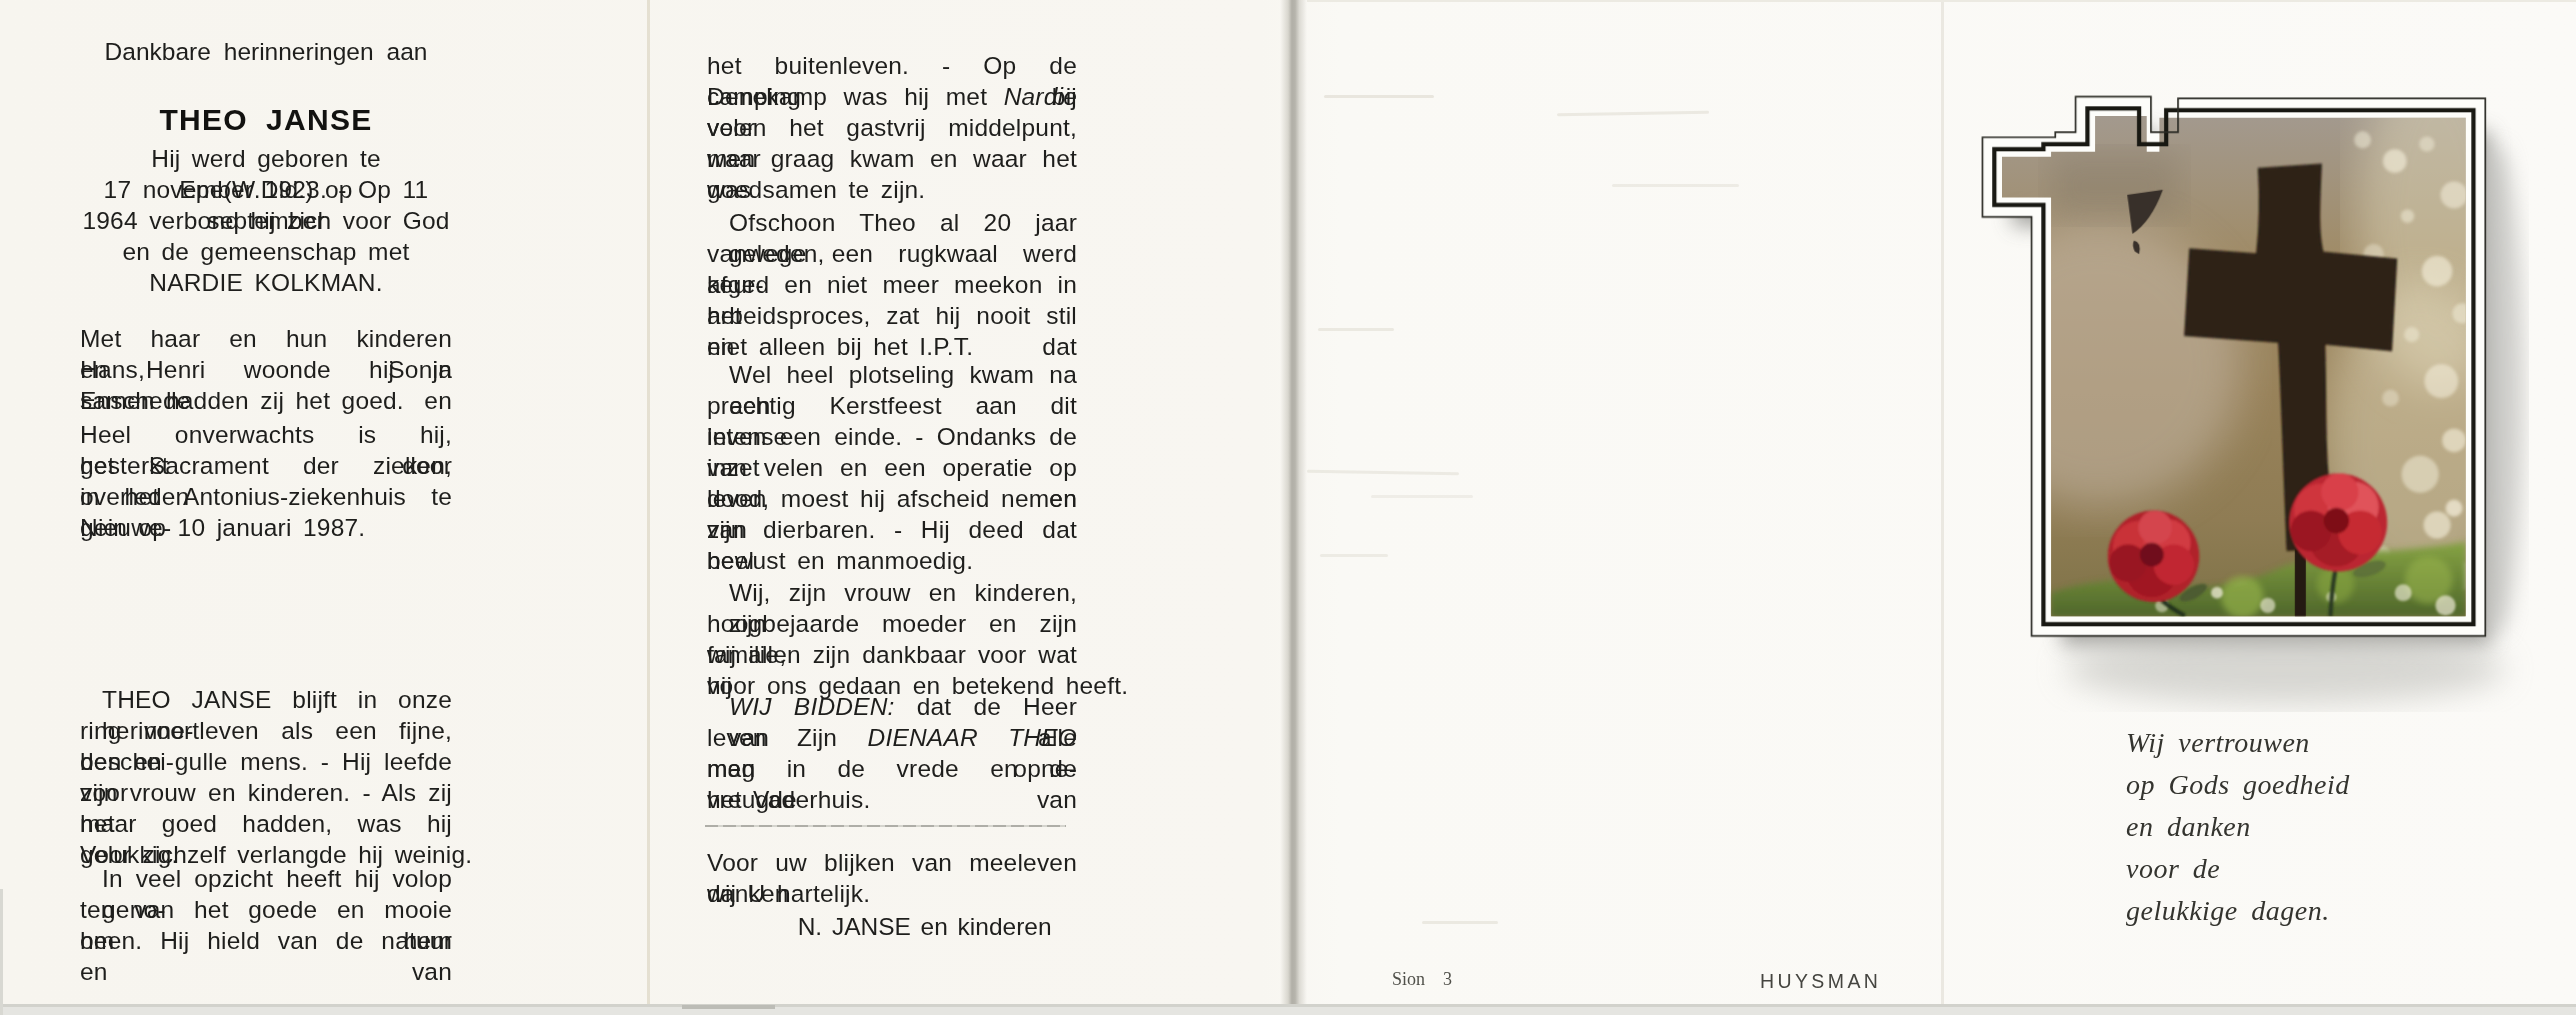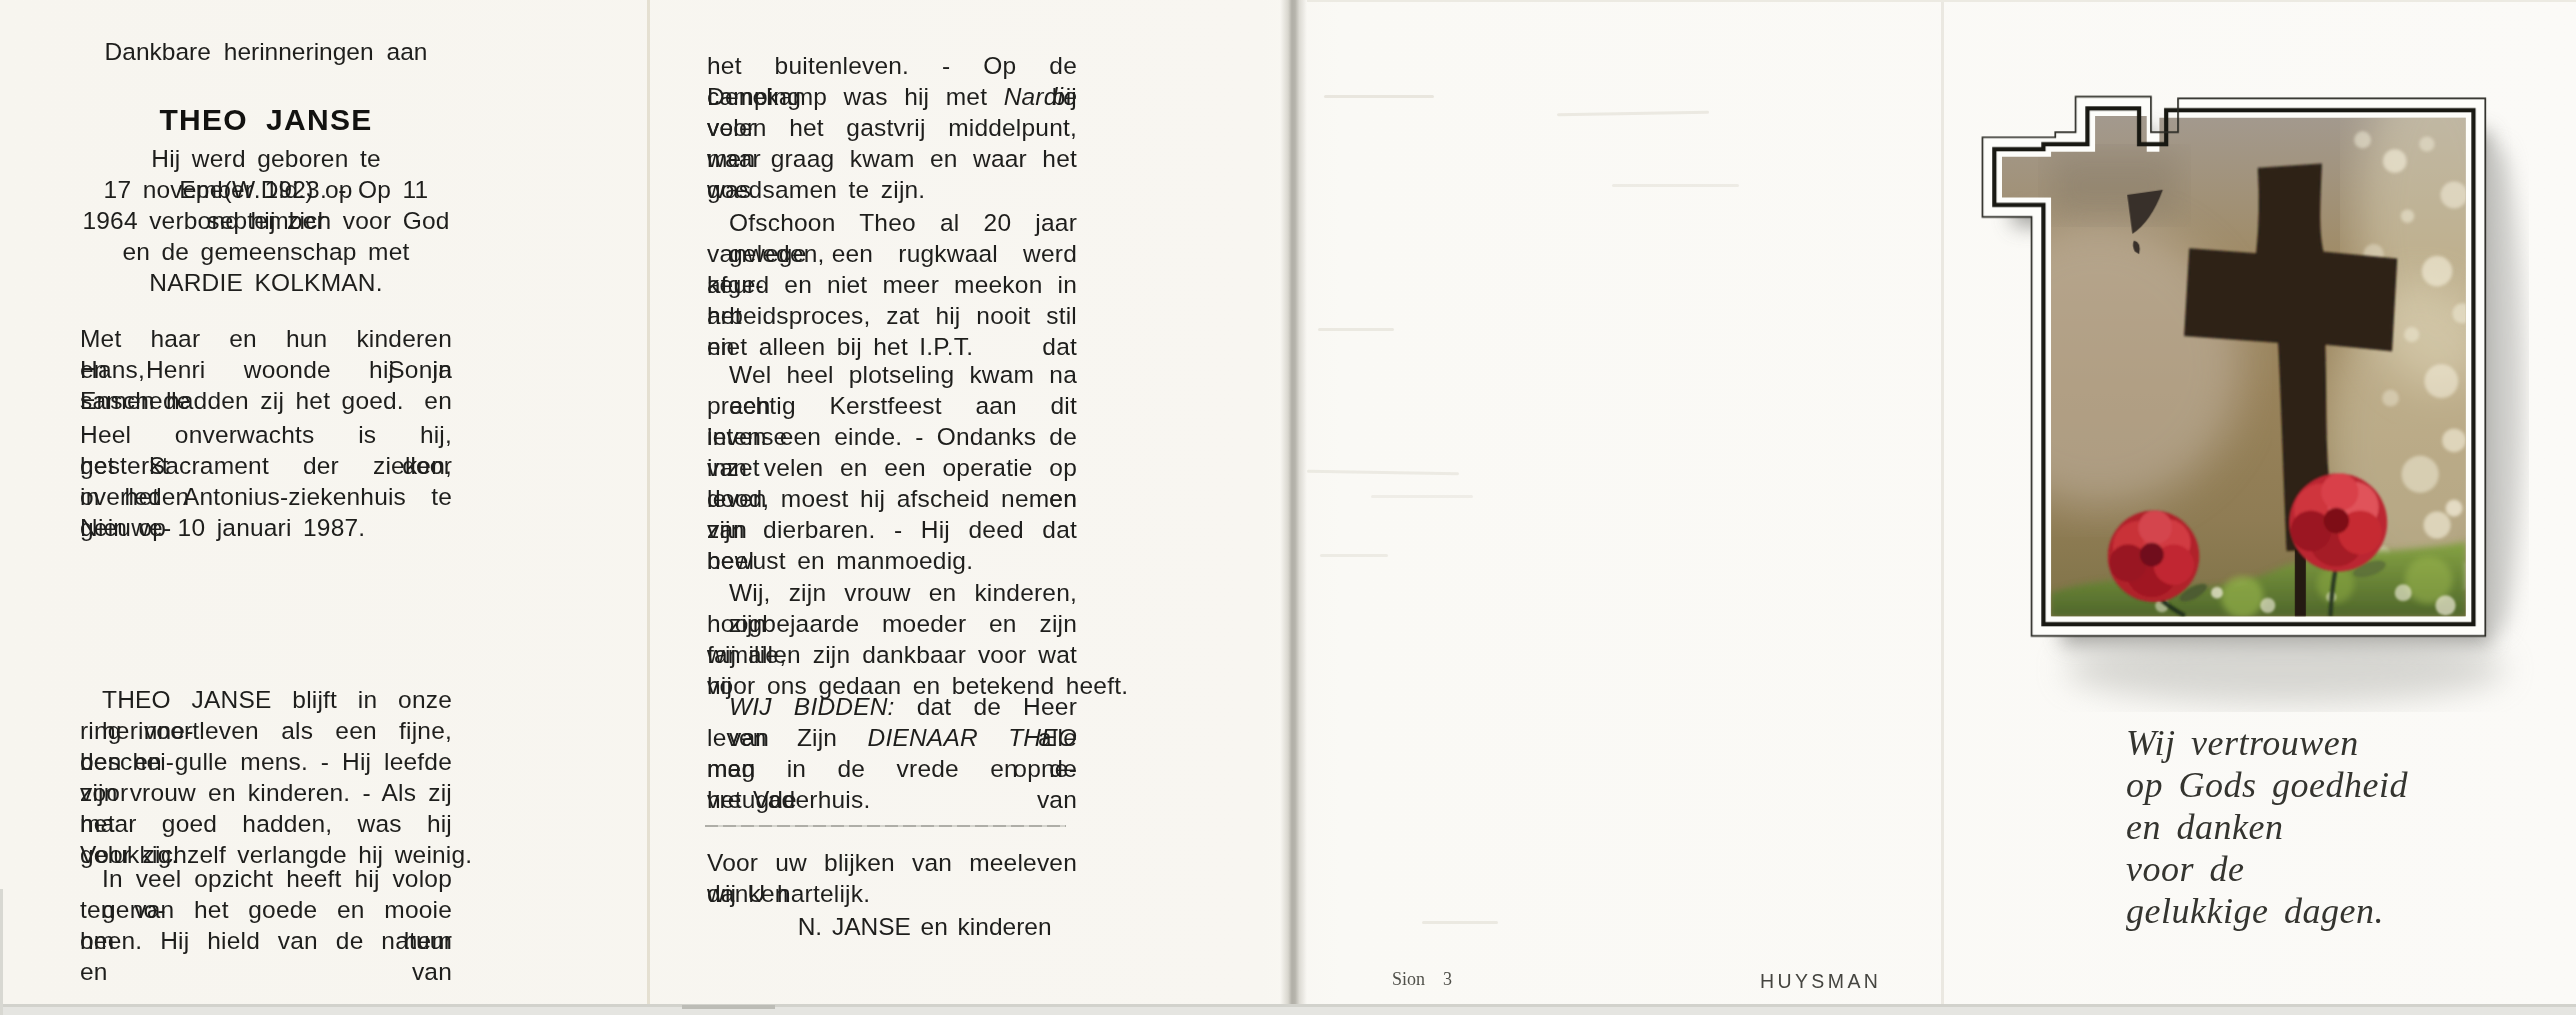--- a/index.html
+++ b/index.html
@@ -19,21 +19,21 @@
   .indent1{padding-left:22px;}
   .hdr{position:absolute;width:100%;text-align:center;font-size:24.5px;height:31px;line-height:31px;word-spacing:.25em;}
   .ttl{position:absolute;width:100%;text-align:center;font-size:30px;height:34px;line-height:34px;
        font-weight:bold;letter-spacing:1.3px;word-spacing:8.5px;color:#121210;}
   .sig{position:absolute;width:100%;text-align:right;padding-right:25.4px;box-sizing:border-box;
        font-size:24.5px;height:31px;line-height:31px;word-spacing:.12em;}
   .divider{position:absolute;height:1.7px;opacity:.75;
        background:repeating-linear-gradient(90deg,#96968f 0 12.7px,#c9c9c2 12.7px 18px);}
   
   .motto{position:absolute;left:2126px;top:722px;font-family:"Liberation Serif",serif;
-         font-style:italic;font-size:36px;color:#34342f;letter-spacing:0.5px;word-spacing:6px;}
+         font-style:italic;font-size:28px;color:#34342f;letter-spacing:0.5px;word-spacing:6px;}
   .motto .mline{height:42px;line-height:42px;}
   
   .sion{position:absolute;left:1392px;top:967px;font-family:"Liberation Serif",serif;
         font-size:18px;color:#50504a;word-spacing:13.5px;height:24px;line-height:24px;}
   .huysman{position:absolute;left:1760px;top:971px;font-size:19.5px;color:#454540;
         letter-spacing:3.4px;height:20.3px;line-height:20.3px;}
   
   .fold-left{position:absolute;left:647px;top:0;width:2.5px;height:1016px;
         background:rgba(203,193,168,.42);}
   .card-edge{position:absolute;left:1280px;top:0;width:27px;height:1016px;

